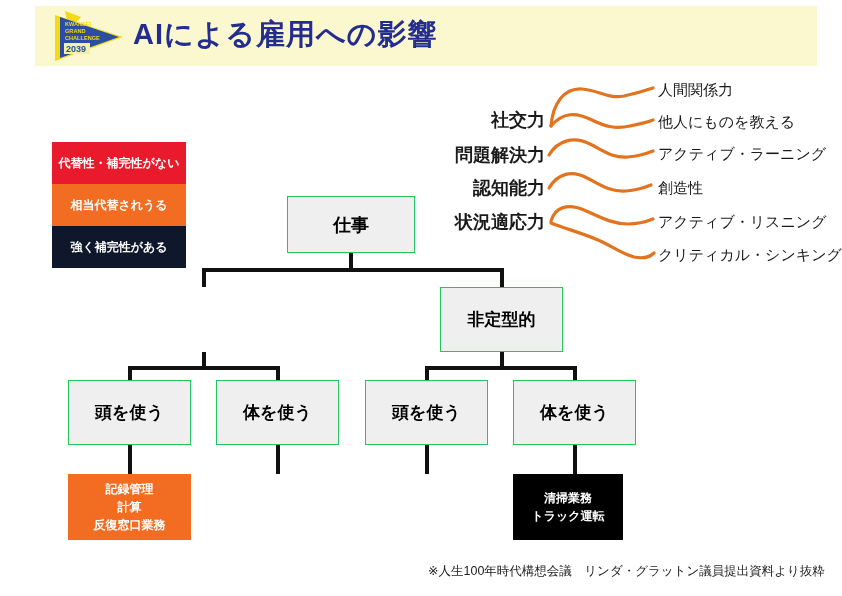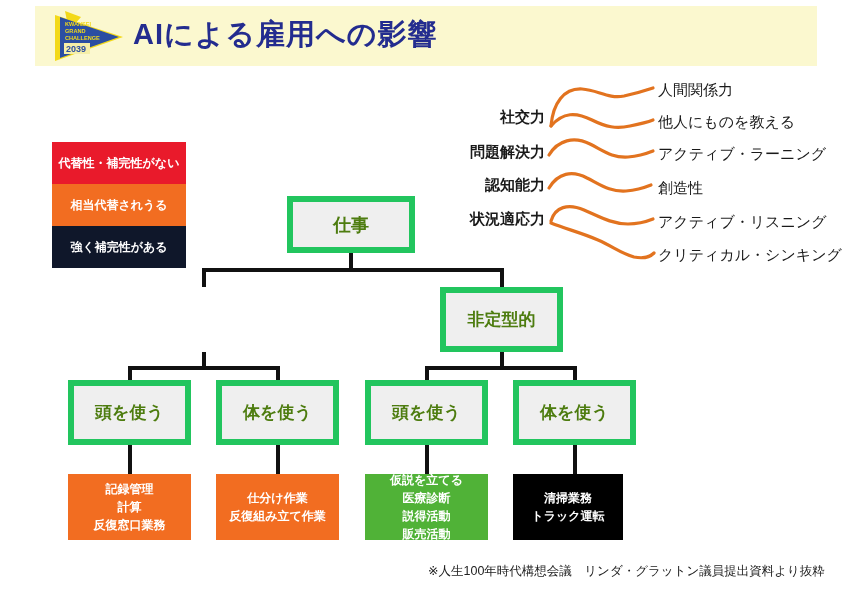--- a/index.html
+++ b/index.html
@@ -11,34 +11,34 @@
   .logo{position:absolute;left:16px;top:3px;width:80px;height:56px;}
   .slide-title{position:absolute;left:98px;top:50%;transform:translateY(-52%);
     font-size:29px;font-weight:bold;color:#232C8F;letter-spacing:1px;white-space:nowrap;}
 
   
   .legend{position:absolute;left:52px;top:142px;width:134px;}
   .legend-row{height:42px;display:flex;align-items:center;justify-content:center;
     color:#fff;font-size:12px;font-weight:bold;white-space:nowrap;}
 
   
-  .node{position:absolute;background:#EFEFEF;border:6px solid #22c55e;box-sizing:border-box;
+  .node{position:absolute;background:#EFEFEF;border:1px solid #22c55e;box-sizing:border-box;
     display:flex;align-items:center;justify-content:center;
-    font-weight:bold;color:#4d7c0f;}
+    font-weight:bold;color:#000000;}
   .node.root{font-size:18px;}
   .node.mid{font-size:17px;}
   .leaf{position:absolute;display:flex;align-items:center;justify-content:center;
     color:#fff;font-size:12px;font-weight:bold;text-align:center;line-height:1.5;}
   .leaf-text{white-space:pre-line;}
 
   
   .conn{position:absolute;background:#111;}
 
   
-  .skill-cat{position:absolute;right:297px;font-size:15px;font-weight:bold;color:#1a1a1a;white-space:nowrap;}
+  .skill-cat{position:absolute;right:297px;font-size:18px;font-weight:bold;color:#1a1a1a;white-space:nowrap;}
   .skill-abl{position:absolute;left:658px;font-size:15px;color:#1a1a1a;white-space:nowrap;}
   .squiggles{position:absolute;left:540px;top:75px;width:125px;height:195px;}
 
   
   .footer-note{position:absolute;left:428px;top:563px;font-size:12.5px;font-weight:normal;color:#222;white-space:nowrap;}
 </style>
 </head>
 <body>
 
 <div class="slide">
@@ -90,30 +90,20 @@
   <div class="node mid" style="left:68px;top:380px;width:123px;height:65px;">頭を使う</div>
   <div class="node mid" style="left:216px;top:380px;width:123px;height:65px;">体を使う</div>
   <div class="node mid" style="left:365px;top:380px;width:123px;height:65px;">頭を使う</div>
   <div class="node mid" style="left:513px;top:380px;width:123px;height:65px;">体を使う</div>
 
   <div class="leaf" style="left: 68px; top: 474px; width: 123px; height: 66px; background: rgb(242, 109, 33);">
     <span class="leaf-text">記録管理
 計算
 反復窓口業務</span>
   </div>
-  <div class="leaf" style="left: 216px; top: 474px; width: 123px; height: 66px; background: rgb(242, 109, 33);">
-    <span class="leaf-text">仕分け作業
-反復組み立て作業</span>
-  </div>
-  <div class="leaf" style="left: 365px; top: 474px; width: 123px; height: 66px; background: rgb(80, 178, 55);">
-    <span class="leaf-text">仮説を立てる
-医療診断
-説得活動
-販売活動</span>
-  </div>
   <div class="leaf" style="left: 513px; top: 474px; width: 110px; height: 66px; background: #000000;">
     <span class="leaf-text">清掃業務
 トラック運転</span>
   </div>
 
   <div class="skill-cat" style="top:108px;">社交力</div>
   <div class="skill-cat" style="top:143px;">問題解決力</div>
   <div class="skill-cat" style="top:176px;">認知能力</div>
   <div class="skill-cat" style="top:210px;">状況適応力</div>
 

